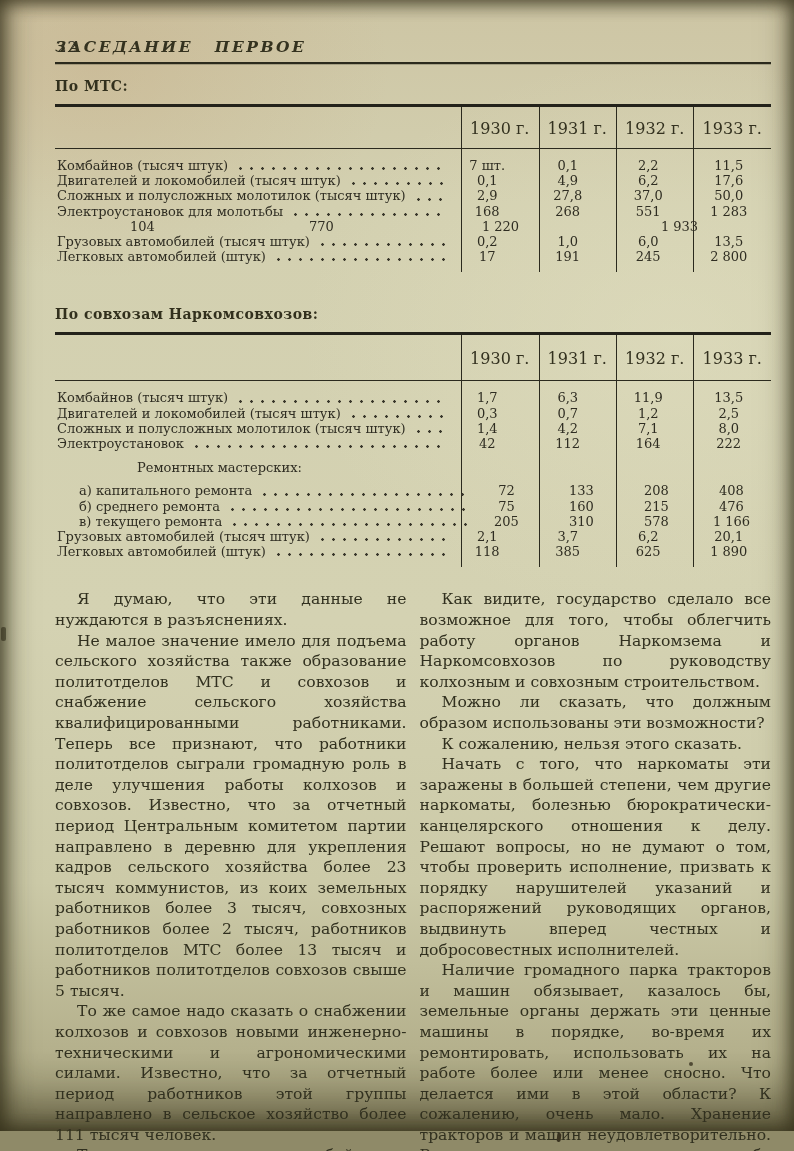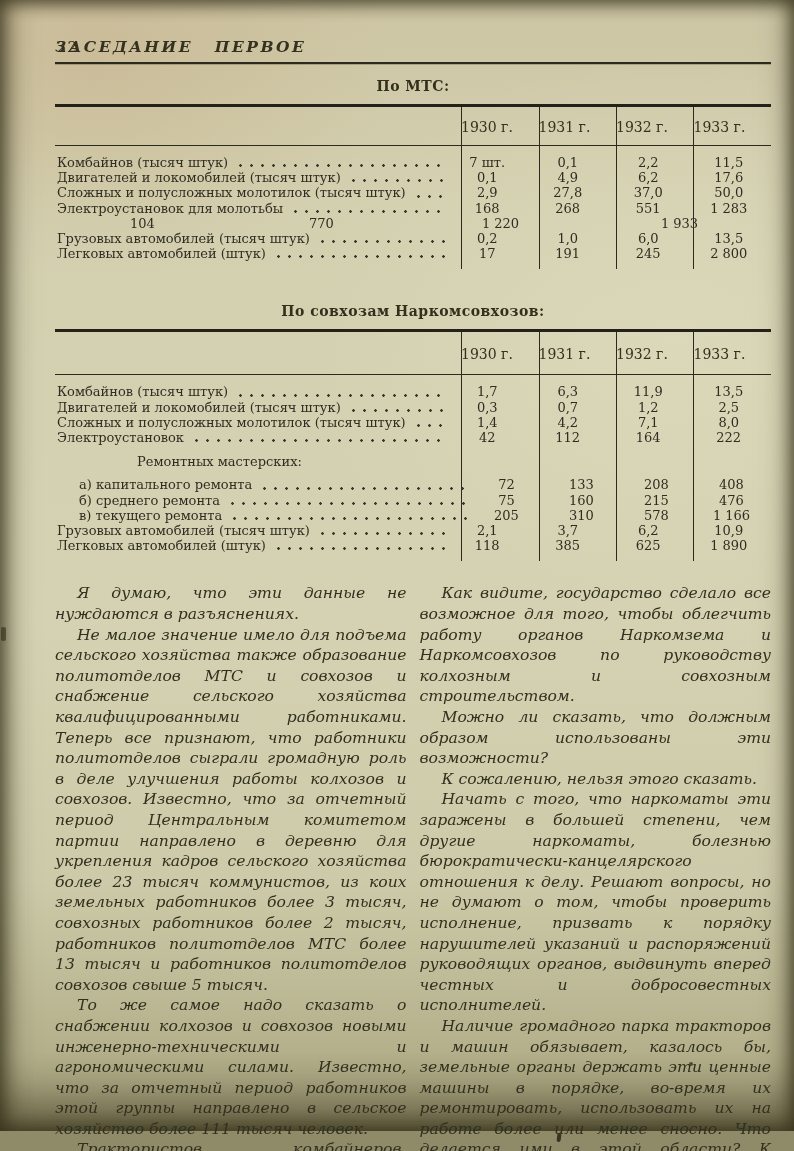--- a/index.html
+++ b/index.html
@@ -31,42 +31,42 @@
   .pgnum{position:absolute;left:2px;top:2px;font-size:15px;letter-spacing:1px;}
   .head-title{
     position:absolute;left:0;right:0;text-align:left;top:1px;
     font-style:italic;font-weight:bold;font-size:15.5px;
     letter-spacing:2.5px;word-spacing:14px;color:#34321f;
   }
   .head-rule{border-top:2.2px solid #2b2a1c;margin-top:2px;box-shadow:0 1px 0 rgba(43,42,28,0.25);}
 
   
   .table-title{
-    text-align:center;font-weight:bold;font-size:14px;
+    font-weight:bold;font-size:14px;
     margin:14px 0 10px 0;letter-spacing:0.5px;color:#32301d;
   }
   .ztable{border-top:3px solid #23221a;}
   .thead,.tbody{
     position:relative;
     background-repeat:no-repeat;
     background-image:
       linear-gradient(#2b2a1e,#2b2a1e),
       linear-gradient(#2b2a1e,#2b2a1e),
       linear-gradient(#2b2a1e,#2b2a1e),
       linear-gradient(#2b2a1e,#2b2a1e);
     background-size:1px 100%,1px 100%,1px 100%,1px 100%;
     background-position:406px 0,484px 0,561px 0,638px 0;
   }
   .thead{
     display:flex;align-items:center;
     border-bottom:1.6px solid #2b2a1e;
   }
   .thead .label-cell{width:406px;}
   .thead .year-cell{
-    width:77px;text-align:left;font-size:14px;color:#33311f;
+    width:77px;text-align:center;font-size:16px;color:#33311f;
     padding:0 0;flex:1;
   }
   .tbody{padding:9px 0 8px 0;font-size:13px;}
   .trow{display:flex;line-height:15.2px;}
   .rlabel{width:392px;padding-left:2px;display:flex;overflow:hidden;white-space:nowrap;}
   .rlabel .leader{
     flex:1;margin:0 4px 2px 7px;
     background-image:radial-gradient(circle, #38362a 1.15px, rgba(0,0,0,0) 1.5px);
     background-size:11px 5px;
     background-repeat:repeat-x;
@@ -77,21 +77,21 @@
   .trow.sub{margin:9px 0 8px 0;align-items:flex-end;}
   .trow.sub .rlabel{padding-left:82px;}
 
   .table2-wrap{margin-top:34px;}
   .t2 .thead{padding:14px 0 12px 0;}
   .t1 .thead{padding:12px 0 10px 0;}
 
   
   .body-cols{display:flex;gap:13px;margin-top:22px;}
   .col{flex:1;text-align:justify;font-size:15.6px;line-height:20.6px;color:#31301f;}
-  .col p{margin:0;text-indent:22px;font-style:italic;}
+  .col p{margin:0;text-indent:22px;}
   .artifact-a{position:absolute;left:557px;top:1133px;width:4px;height:9px;background:#3a3320;border-radius:2px;transform:rotate(8deg);}
   .artifact-b{position:absolute;left:689px;top:1062px;width:4px;height:4px;background:rgba(58,51,32,0.8);border-radius:50%;}
   .artifact-c{position:absolute;left:1px;top:627px;width:5px;height:14px;background:rgba(40,36,18,0.55);border-radius:2px;}
 </style>
 </head>
 <body>
 
 <div class="page">
   <div class="inner">
     <div class="running-head">
@@ -272,21 +272,21 @@
                 <div class="val">1 166</div>
               </div>
               <div class="trow">
                 <div class="rlabel">
                   <span>Грузовых автомобилей (тысяч штук)</span>
                   <span class="leader"></span>
                 </div>
                 <div class="val">2,1</div>
                 <div class="val">3,7</div>
                 <div class="val">6,2</div>
-                <div class="val">10,9</div>
+                <div class="val">20,1</div>
               </div>
               <div class="trow">
                 <div class="rlabel">
                   <span>Легковых автомобилей (штук)</span>
                   <span class="leader"></span>
                 </div>
                 <div class="val">118</div>
                 <div class="val">385</div>
                 <div class="val">625</div>
                 <div class="val">1 890</div>

